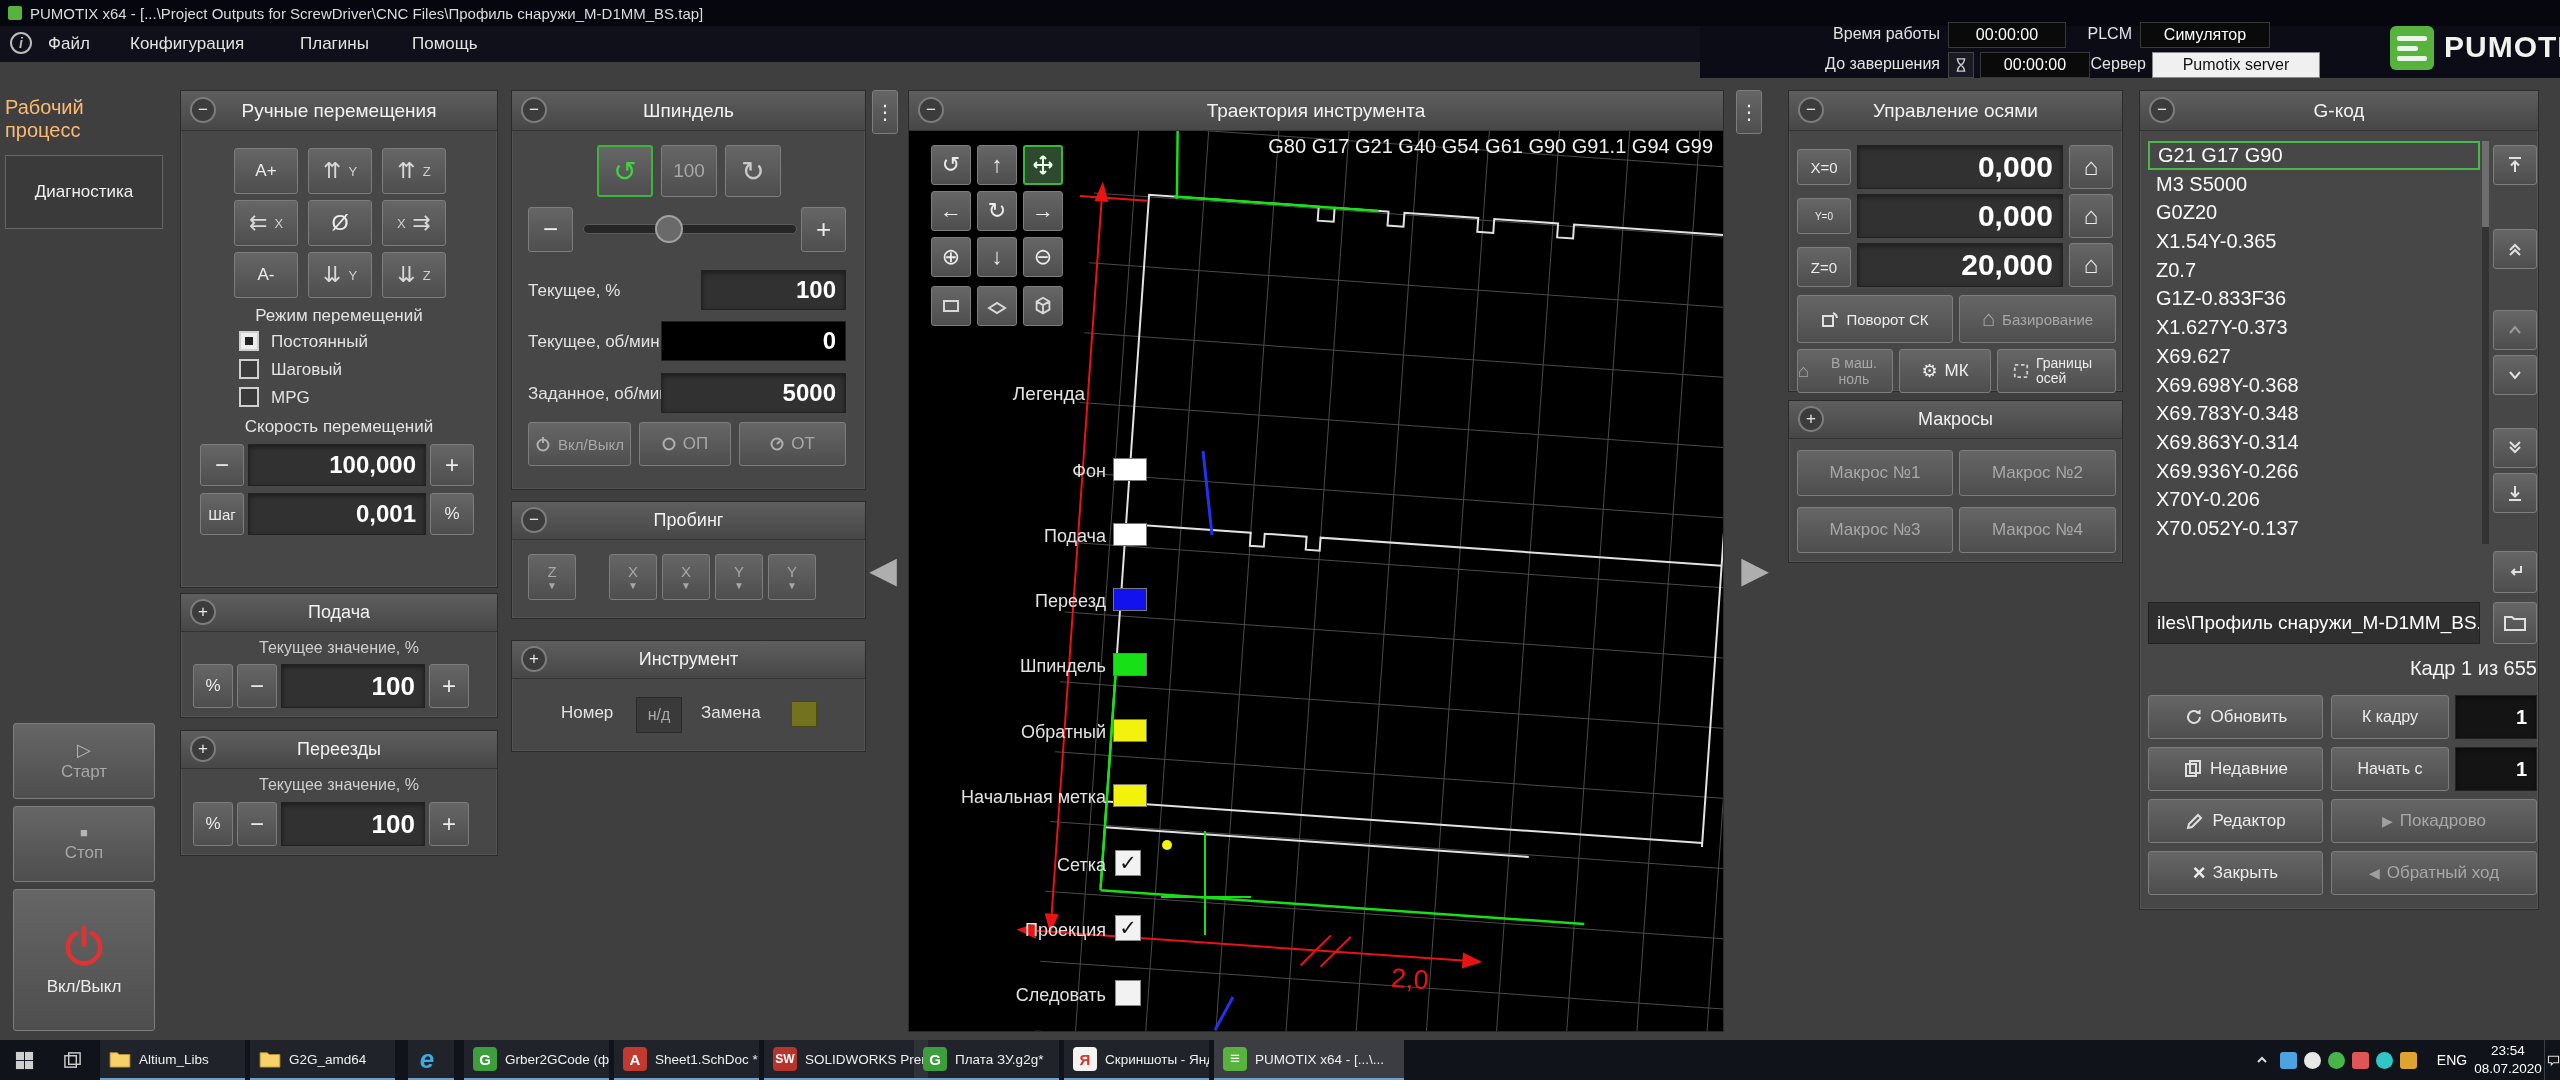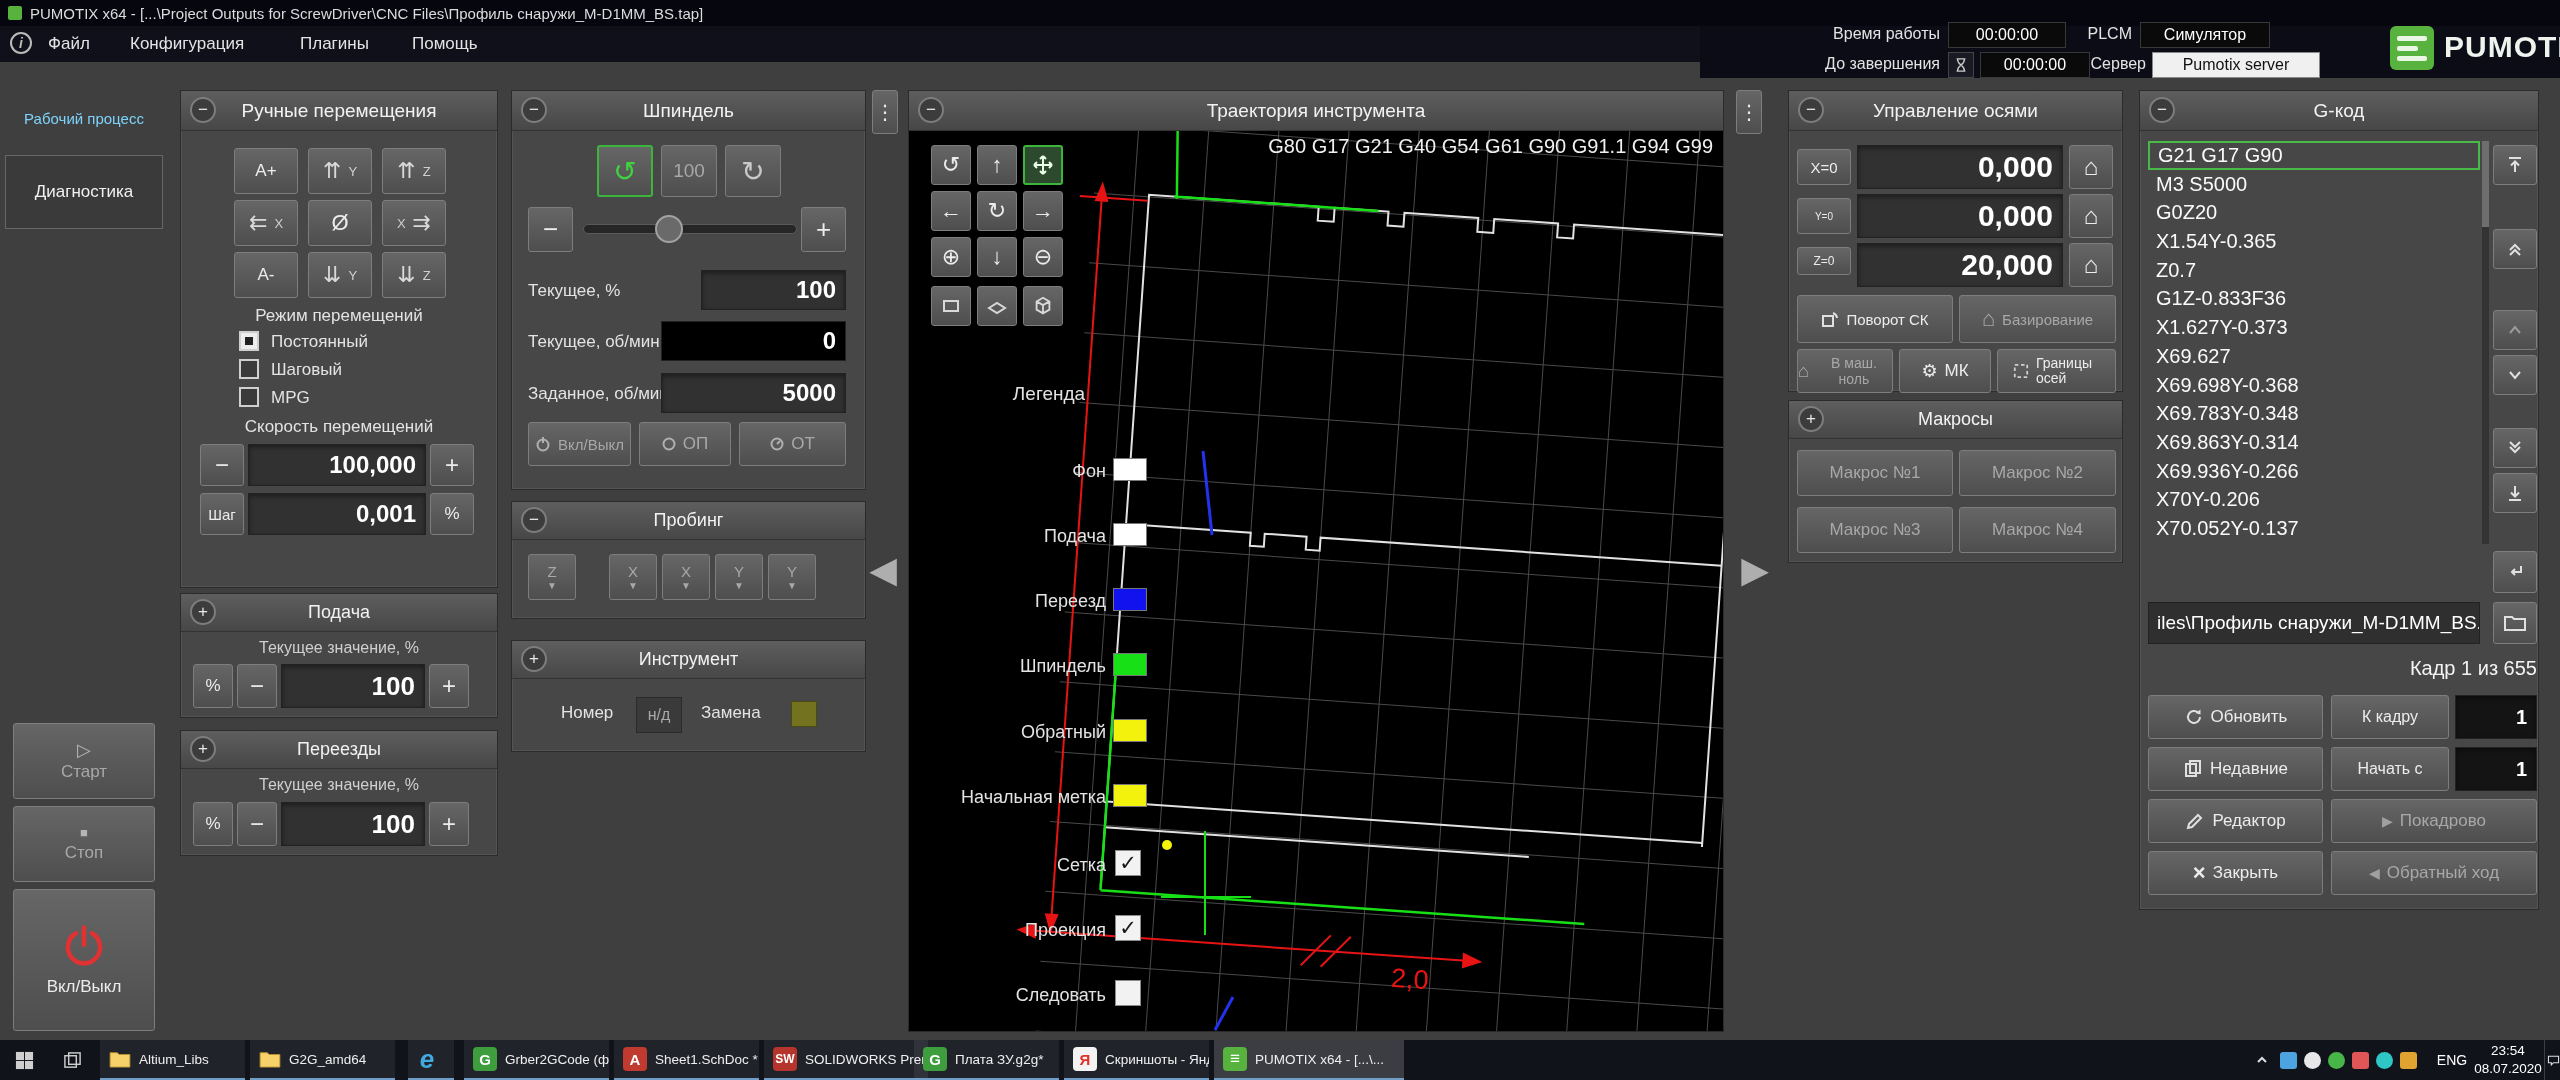--- a/index.html
+++ b/index.html
@@ -71,21 +71,21 @@
   <div class="lbl" style="left:2086px;top:55px;width:60px;text-align:right;font-size:16px">Сервер</div>
   <div class="abs" style="left:2152px;top:52px;width:168px;height:26px;background:#f0f0f0;border:1px solid #888;color:#111;font-size:16px;display:flex;align-items:center;justify-content:center">Pumotix server</div>
 
   <div class="abs" style="left:2390px;top:26px;width:44px;height:44px;background:#57b33e;border-radius:6px;display:flex;flex-direction:column;justify-content:center;gap:5px;padding:0 7px">
     <span style="height:5px;background:#eaf6e6;border-radius:2px"></span>
     <span style="height:5px;background:#eaf6e6;border-radius:2px;width:70%"></span>
     <span style="height:5px;background:#eaf6e6;border-radius:2px"></span>
   </div>
   <div class="abs" style="left:2444px;top:30px;font-size:30px;font-weight:bold;letter-spacing:1px;color:#eef3ee">PUMOTIX</div>
 
-  <div class="abs" style="left:5px;top:90px;width:158px;height:57px;display:flex;align-items:center;justify-content:center;text-align:left;font-size:15px;color:#7dd3fc">Рабочий процесс</div>
+  <div class="abs" style="left:5px;top:90px;width:158px;height:57px;display:flex;align-items:center;justify-content:center;text-align:left;font-size:20px;color:#fdba74">Рабочий процесс</div>
   <div class="abs" style="left:5px;top:155px;width:158px;height:74px;background:#3a3a3a;border:1px solid #666;display:flex;align-items:center;justify-content:center;text-align:center;font-size:17px;color:#f0f0f0">Диагностика</div>
 
   <div class="btn dis" style="left:13px;top:723px;width:142px;height:76px;flex-direction:column;gap:3px">
     <span class="arr" style="font-size:18px;color:#b5b5b5">▷</span>
     <span>Старт</span>
   </div>
   <div class="btn dis" style="left:13px;top:806px;width:142px;height:76px;flex-direction:column;gap:4px">
     <span style="font-size:13px;color:#b5b5b5;line-height:1">■</span>
     <span>Стоп</span>
   </div>
@@ -360,21 +360,21 @@
     <div class="btn" style="left:8px;top:58px;width:54px;height:36px;font-size:15px">X=0</div>
     <div class="val" style="left:68px;top:54px;width:206px;height:44px;font-size:30px">0,000</div>
     <div class="btn" style="left:280px;top:54px;width:44px;height:44px;font-size:24px">
         <span>⌂</span>
       </div>
     <div class="btn" style="left:8px;top:107px;width:54px;height:36px;font-size:10px">Y=0</div>
     <div class="val" style="left:68px;top:103px;width:206px;height:44px;font-size:30px">0,000</div>
     <div class="btn" style="left:280px;top:103px;width:44px;height:44px;font-size:24px">
         <span>⌂</span>
       </div>
-    <div class="btn" style="left:8px;top:156px;width:54px;height:28px;font-size:12px">Z=0</div>
+    <div class="btn" style="left:8px;top:156px;width:54px;height:40px;font-size:15px">Z=0</div>
     <div class="val" style="left:68px;top:152px;width:206px;height:44px;font-size:30px">20,000</div>
     <div class="btn" style="left:280px;top:152px;width:44px;height:44px;font-size:24px">
         <span>⌂</span>
       </div>
 
     <div class="btn" style="left:8px;top:204px;width:156px;height:48px;font-size:15px">
       <svg width="18" height="18" viewBox="0 0 18 18">
           <rect x="2" y="6" width="10" height="10" fill="none" stroke="#e0e0e0" stroke-width="2"></rect>
           <path d="M12 3a6 6 0 0 1 4 5" fill="none" stroke="#e0e0e0" stroke-width="2"></path>
         </svg>

